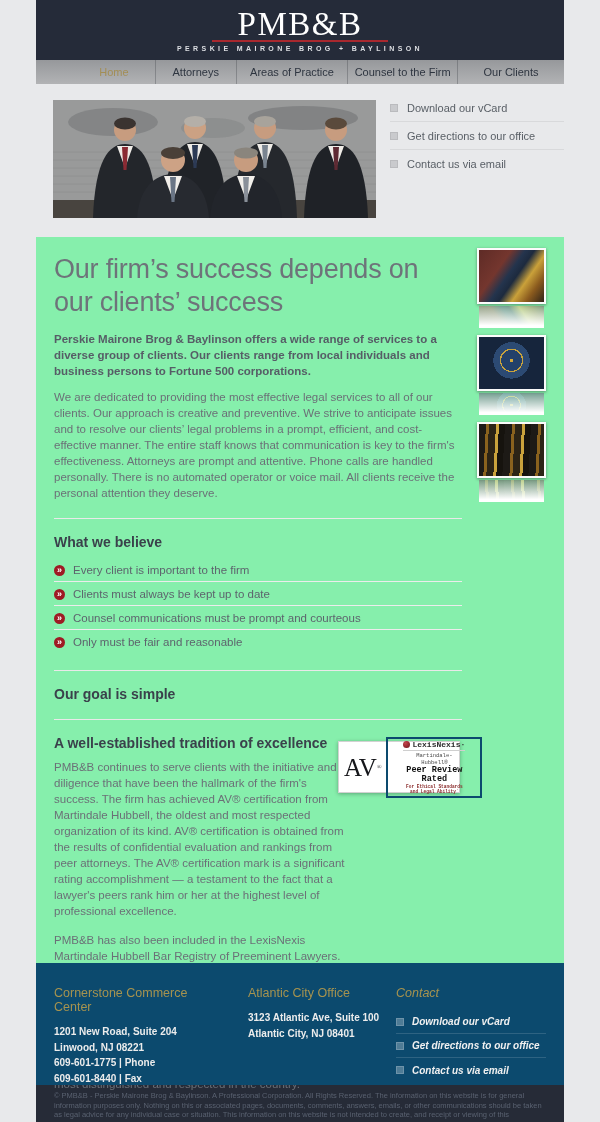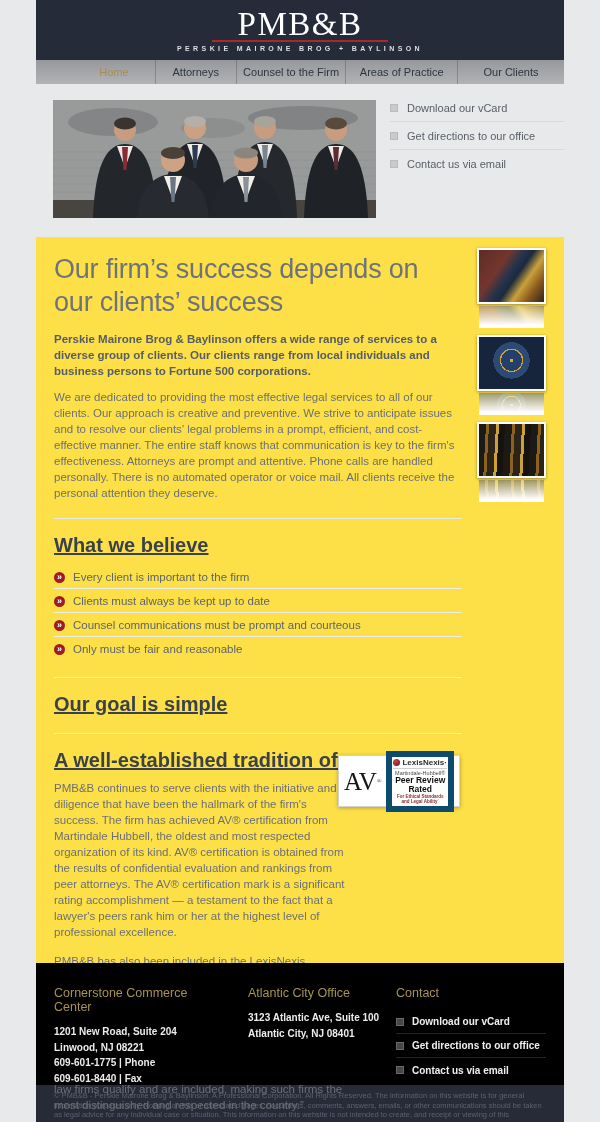--- a/index.html
+++ b/index.html
@@ -23,65 +23,65 @@
   
   .hero { position:relative; height:153px; }
   .photo { position:absolute; left:17px; top:16px; width:323px; height:118px; overflow:hidden; background:#999a9a; }
   .quick-links { position:absolute; left:354px; top:10px; width:174px; }
   .ql-row { display:flex; align-items:center; height:28px; cursor:pointer; }
   .ql-row.bordered { border-bottom:1px solid #d8d9db; }
   .sq-icon { width:8px; height:8px; background:#c9cacd; border:1px solid #babbbe; margin-right:9px; flex:none; }
   .ql-label { font-size:11px; color:#595f66; }
 
   
-  .card { position:relative; background:#fde047; height:726px; }
+  .card { position:relative; background:#86efac; height:726px; }
   .main-col { position:absolute; left:18px; top:0; width:408px; }
   h1.page-title { font-size:27px; font-weight:400; color:#6e737a; line-height:33px; margin:16px 0 12px; letter-spacing:-0.2px; }
   .intro { font-size:11.5px; font-weight:bold; color:#565d66; line-height:16px; margin-bottom:10px; }
   .body-text { font-size:11.5px; color:#6b7077; line-height:16px; }
   .divider { border:none; border-top:1px solid #e9e9e9; margin:17px 0 15px; }
-  h3.sec-heading { font-size:20px; font-weight:bold; color:#3a414b; margin:0 0 8px;text-decoration:underline; }
+  h3.sec-heading { font-size:14px; font-weight:bold; color:#3a414b; margin:0 0 8px; }
   .believe-item { display:flex; align-items:center; padding:6px 0 5px; border-bottom:1px solid #ececec; cursor:pointer; }
   .believe-item:last-child { border-bottom:none; }
   .bullet { width:11px; height:11px; border-radius:50%; background:#9e1b24; color:#fff; font-size:9px; line-height:11px; text-align:center; margin-right:8px; flex:none; font-weight:bold; }
   .believe-label { font-size:11.5px; color:#5d646d; }
 
   .excellence { position:relative; }
   .exc-text { width:296px; }
   .exc-text p { margin-bottom:13px; }
 
   
   .av-badge { position:absolute; left:284px; top:6px; width:122px; height:52px; background:#fff; border:1px solid #d2d2d2; box-shadow:0 1px 4px rgba(0,0,0,0.3); display:flex; align-items:center; padding:4px 5px; }
   .av-text { font-family:"Liberation Serif",serif; font-size:25px; color:#15161a; line-height:25px; }
   .av-sup { font-size:6px; vertical-align:top; }
-  .av-inner { flex:1; border:6px solid #0c4a6e; margin-left:5px; text-align:center; padding:1px 1px 2px; }
+  .av-inner { flex:1; border:2px solid #0c4a6e; margin-left:5px; text-align:center; padding:1px 15px 2px;font-family:Liberation Mono, monospace; }
   .lexis-row { display:flex; align-items:center; justify-content:center; border-bottom:1px solid #cfcfcf; padding-bottom:1px; }
   .lexis-dot { width:7px; height:7px; border-radius:50%; background:radial-gradient(circle at 35% 30%,#c4454d,#6e1218); margin-right:2px; flex:none; }
   .lexis-text { font-size:8px; color:#2e2e2e; font-weight:bold; }
   .mh-text { font-size:5.5px; color:#4a4a4a; margin-top:1px; }
   .peer-text { font-size:8.5px; font-weight:bold; color:#101010; line-height:9px; }
   .av-sub { font-size:4.5px; color:#8a2b2b; font-weight:bold; }
 
   
   .rail { position:absolute; right:18px; top:11px; width:69px; }
   .thumb { margin-bottom:7px; }
   .thumb-img { width:69px; height:56px; border:2px solid #fbfbfb; box-shadow:0 1px 3px rgba(0,0,0,0.4); }
   .reflect { position:relative; height:22px; overflow:hidden; margin:2px 2px 0; }
   .mirror { position:absolute; left:0; right:0; top:0; bottom:0; transform:scaleY(-1); opacity:0.55; }
   .fade { position:absolute; left:0; right:0; top:0; bottom:0; background:linear-gradient(to bottom,rgba(255,255,255,0.25) 0%,#ffffff 88%); }
   .g-gavel { background:linear-gradient(125deg,#5e2b26 0%,#74362e 32%,#24344d 46%,#1d2a3e 55%,#caa13a 68%,#8a5a1e 82%,#2e2319 100%); }
   .g-seal  { background:radial-gradient(circle at 50% 45%,transparent 0 24%,#c9a23c 24% 27%,transparent 27%),radial-gradient(circle at 50% 45%,#d6a93a 0 4%,#23406a 4% 26%,#2c4a73 26% 42%,#16253c 42% 100%); background-color:#1d3050; }
   .g-books { background:repeating-linear-gradient(93deg,#1d1a16 0 7px,#8a621e 7px 10px,#2c2416 10px 17px,#caa23c 17px 20px,#16130e 20px 26px); }
 
   
-  .footer { position:relative; height:122px; background:#000000; }
+  .footer { position:relative; height:122px; background:#0c4a6e; }
   .f-col { position:absolute; top:0; }
   .c1 { left:18px; width:165px; }
   .c2 { left:188px; width:165px;margin-left:24px; }
-  .c3 { left:360px; width:150px; }
+  .c3 { left:360px; width:150px;font-style:italic; }
   .f-heading { color:#a6934f; font-size:12.5px; font-weight:400; margin:23px 0 10px; }
   .f-line { color:#ececec; font-size:10px; font-weight:bold; line-height:15.5px; }
   .f-link-row { display:flex; align-items:center; height:24px; cursor:pointer; }
   .f-link-row.bordered { border-bottom:1px solid rgba(255,255,255,0.14); }
   .f-sq-icon { width:8px; height:8px; background:rgba(255,255,255,0.28); border:1px solid rgba(255,255,255,0.18); margin-right:8px; flex:none; }
   .f-link-label { font-size:10px; font-weight:bold; color:#f0f0f0; }
 
   
   .legal-bar { height:37px; background:#262b37; padding:6px 18px 0; }
   .legal-text { color:#596170; font-size:7.5px; line-height:9.5px; }
@@ -93,22 +93,22 @@
 
   <header class="site-header">
     <div class="logo">PMB&amp;B</div>
     <div class="logo-rule"></div>
     <div class="tagline">PERSKIE MAIRONE BROG + BAYLINSON</div>
   </header>
 
   <nav class="nav">
     <div class="nav-item active w1">Home</div>
     <div class="nav-item w2">Attorneys</div>
+    <div class="nav-item w4">Areas of Practice</div>
     <div class="nav-item w3">Counsel to the Firm</div>
-    <div class="nav-item w4">Areas of Practice</div>
     <div class="nav-item w5">Our Clients</div>
   </nav>
 
   <section class="hero">
     <div class="photo">
       <svg width="323" height="118" viewBox="0 0 323 118">
         <rect width="323" height="118" fill="#999a9a"></rect>
         <ellipse cx="60" cy="22" rx="45" ry="14" fill="#777879" opacity="0.6"></ellipse>
         <ellipse cx="250" cy="18" rx="55" ry="12" fill="#707172" opacity="0.55"></ellipse>
         <ellipse cx="160" cy="28" rx="32" ry="10" fill="#828384" opacity="0.5"></ellipse>

